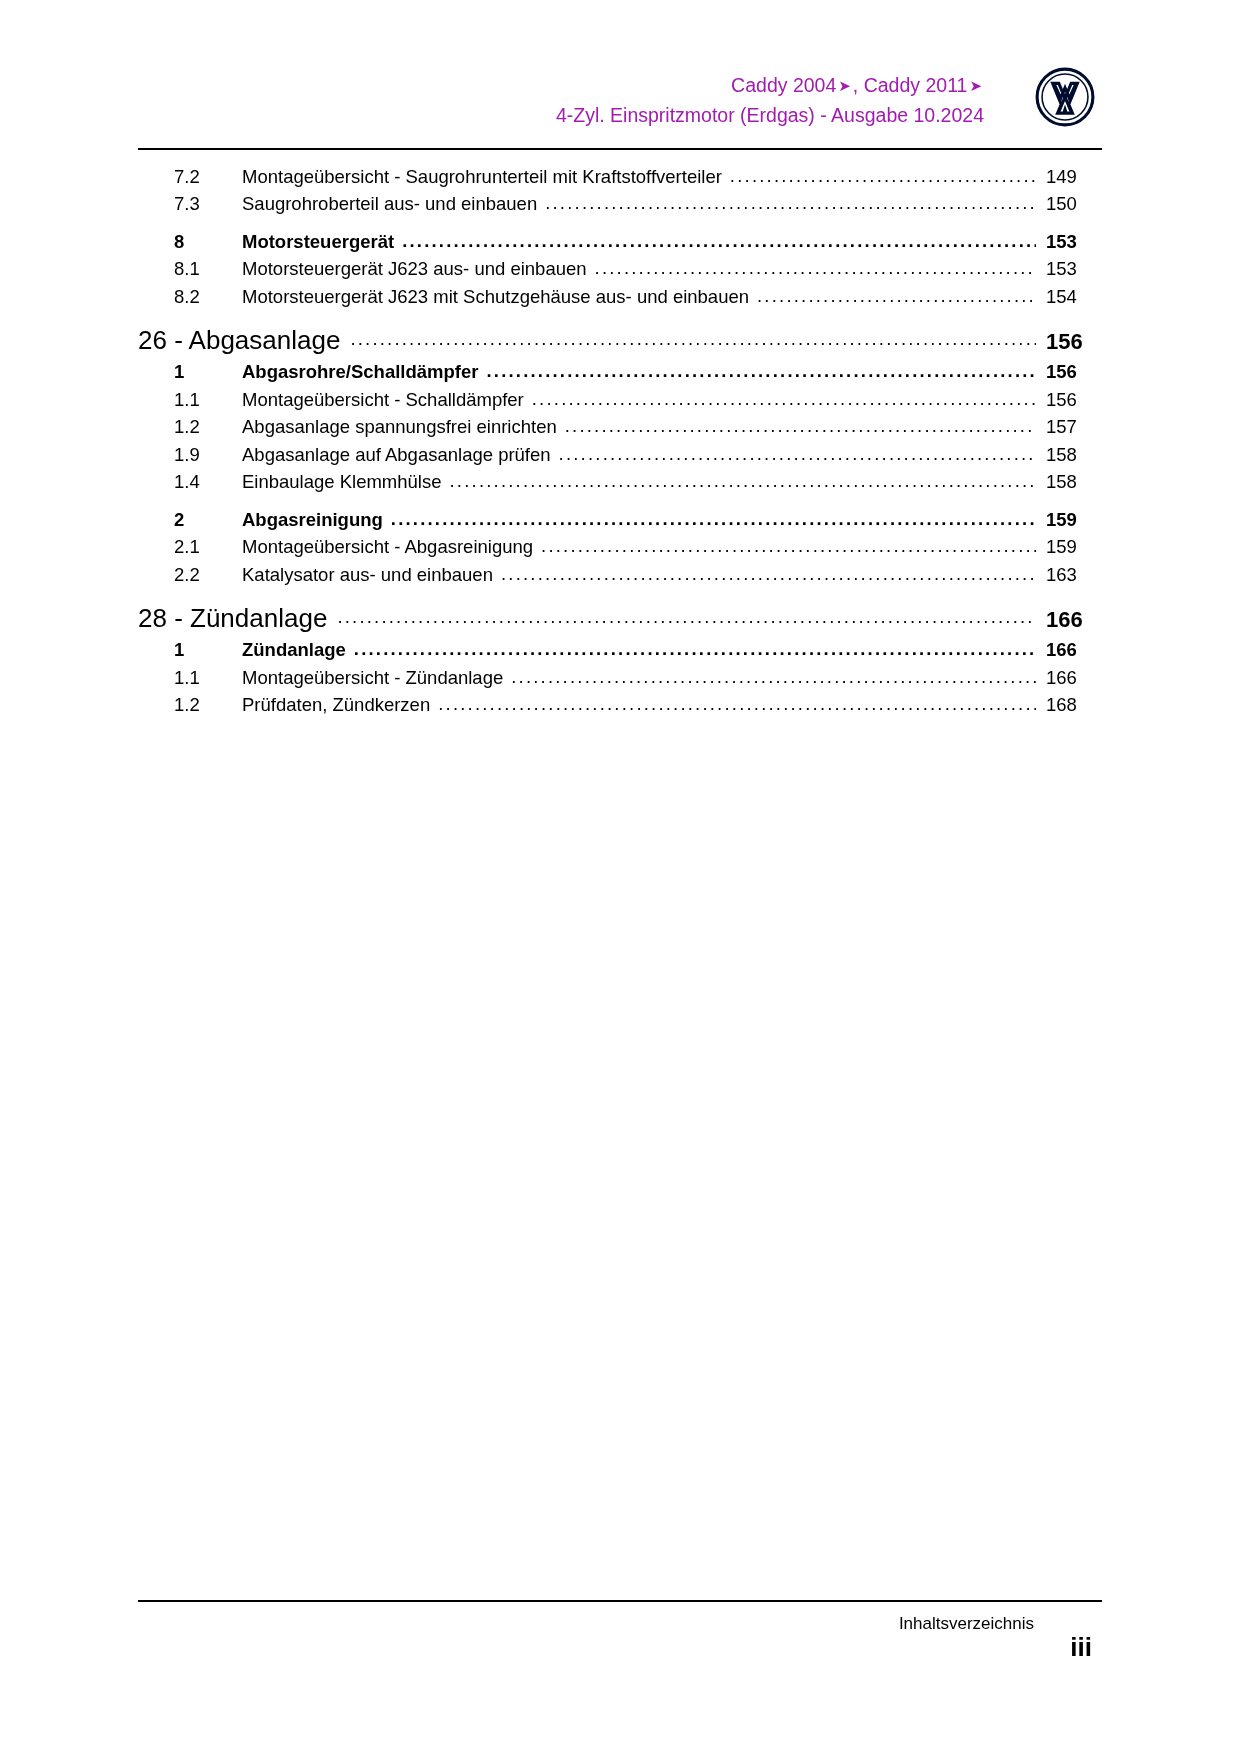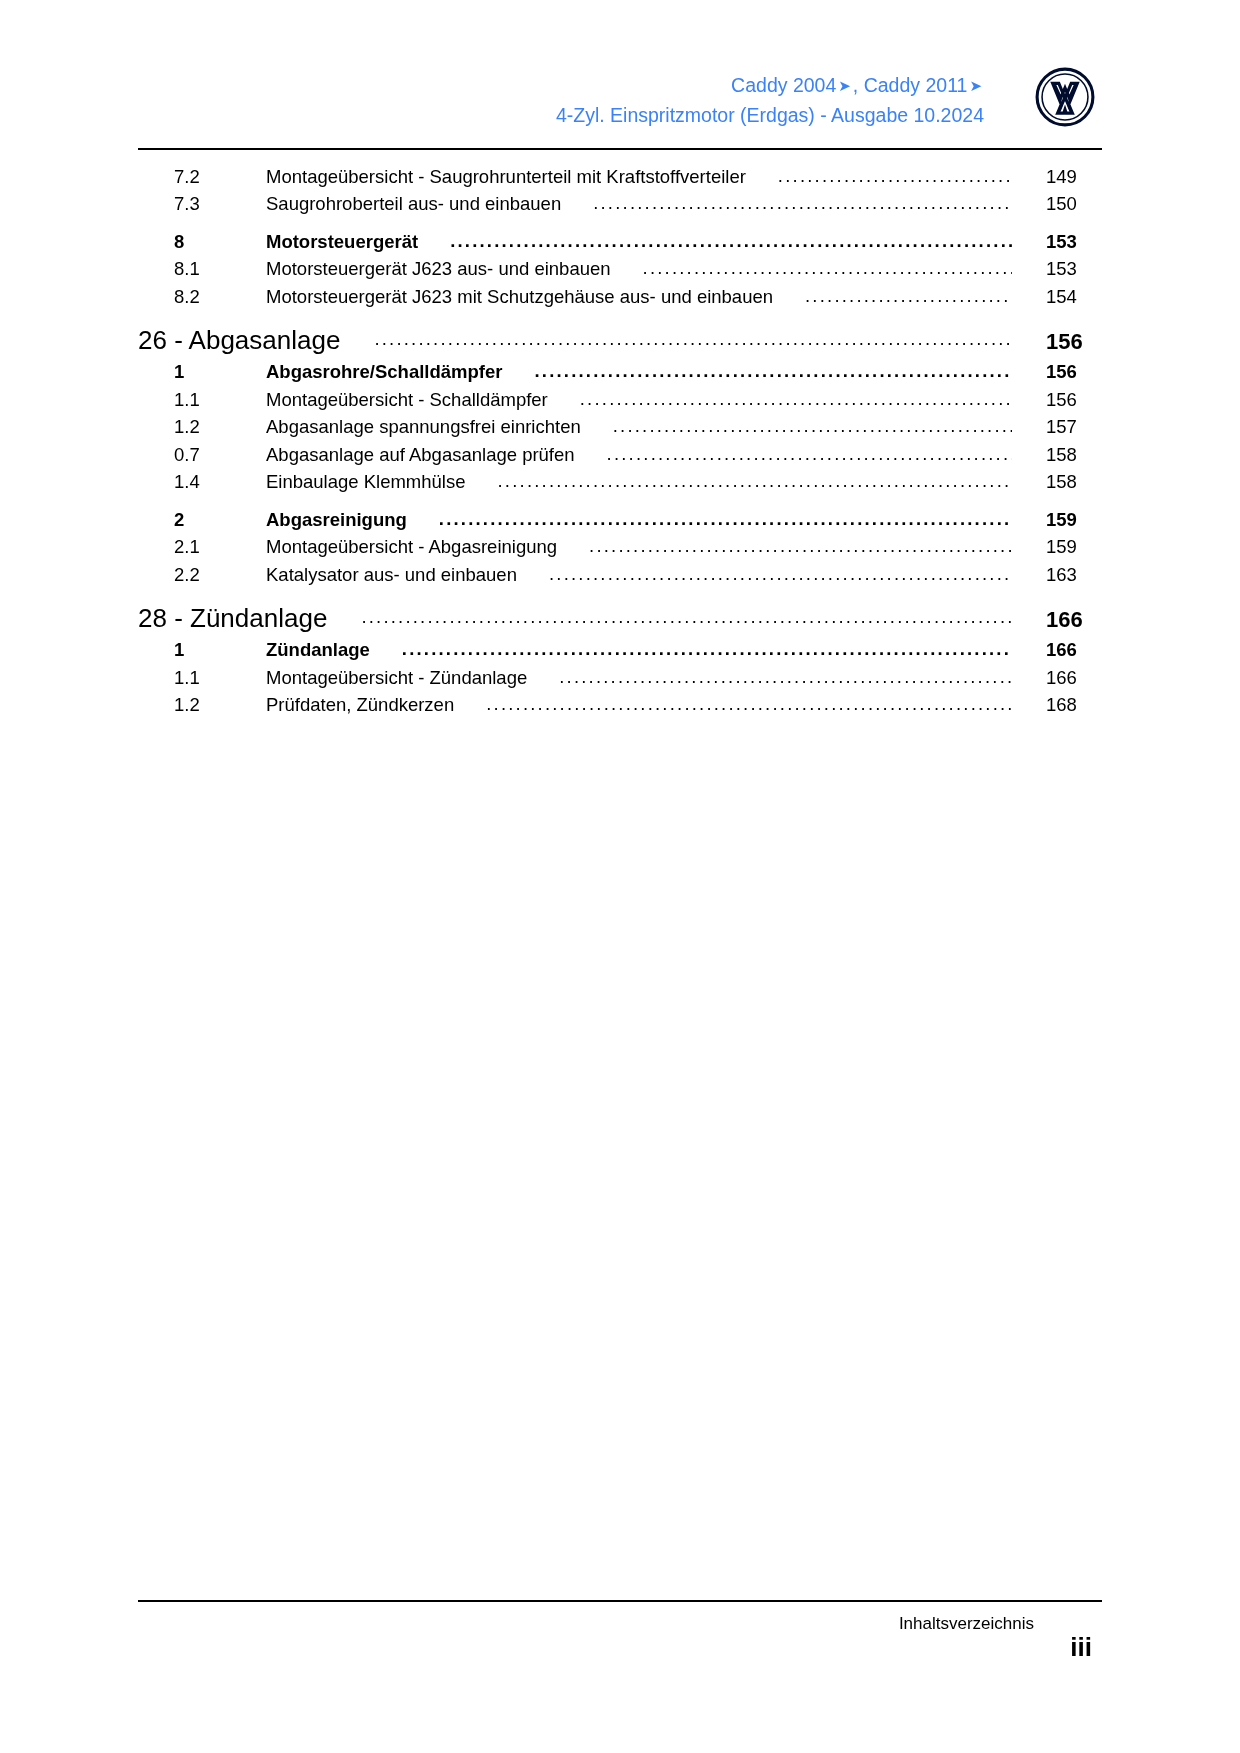--- a/index.html
+++ b/index.html
@@ -26,21 +26,21 @@
     position: absolute;
     left: 138px;
     top: 70px;
     width: 964px;
   }
   .header-text {
     text-align: right;
     padding-right: 118px;
     font-size: 19.5px;
     line-height: 1.55;
-    color: #3b82f6;
+    color: #a21caf;
   }
   .header-line-1 .arrow {
     font-size: 15px;
     vertical-align: 1px;
     padding: 0 2px;
   }
   .vw-logo {
     position: absolute;
     right: 6px;
     top: -4px;
@@ -65,21 +65,20 @@
   }
 
   .row {
     display: flex;
     align-items: baseline;
     width: 100%;
     font-size: 18.5px;
     line-height: 1.0;
     padding: 4.5px 0;
     white-space: nowrap;
-    gap: 24px;
   }
   .row .num {
     flex: 0 0 auto;
     text-align: left;
   }
   .row .title {
     flex: 0 0 auto;
     padding-right: 8px;
   }
   .row .dots {
@@ -228,21 +227,21 @@
     </div>
 
     <div class="row lvl-sub">
       <span class="num">1.2</span>
       <span class="title">Abgasanlage spannungsfrei einrichten</span>
       <span class="dots">..........................................................................................................................</span>
       <span class="page-no">157</span>
     </div>
 
     <div class="row lvl-sub">
-      <span class="num">0.7</span>
+      <span class="num">1.9</span>
       <span class="title">Abgasanlage auf Abgasanlage prüfen</span>
       <span class="dots">..........................................................................................................................</span>
       <span class="page-no">158</span>
     </div>
 
     <div class="row lvl-sub">
       <span class="num">1.4</span>
       <span class="title">Einbaulage Klemmhülse</span>
       <span class="dots">..........................................................................................................................</span>
       <span class="page-no">158</span>

